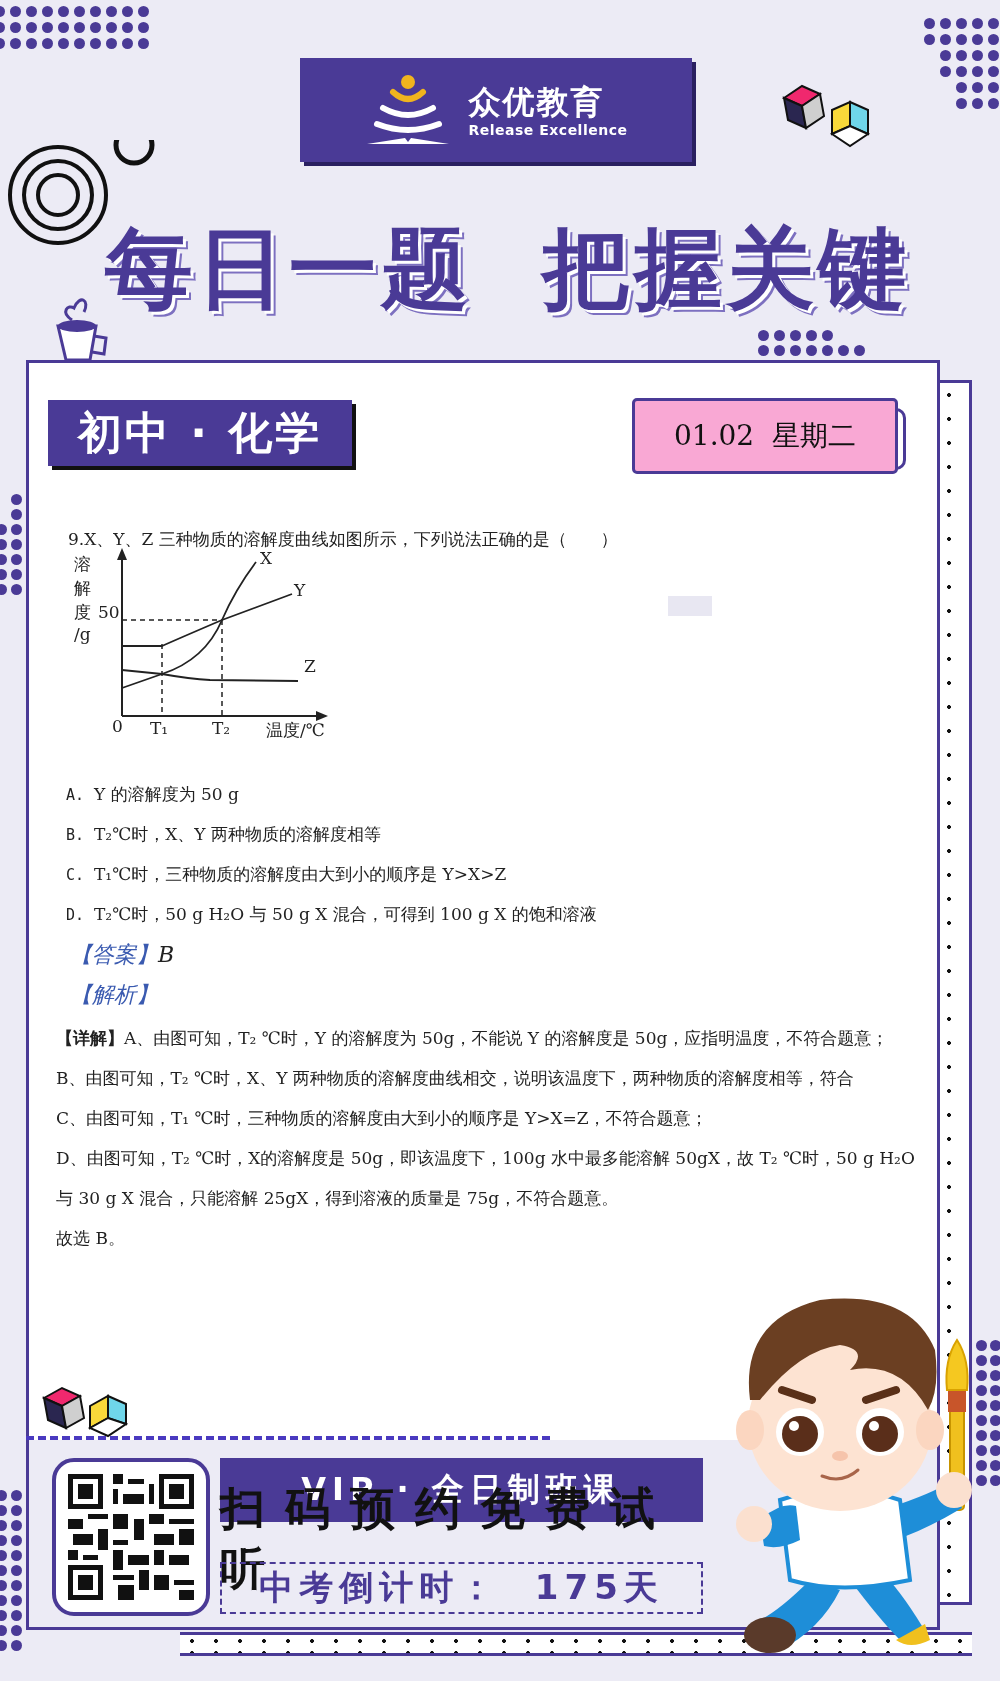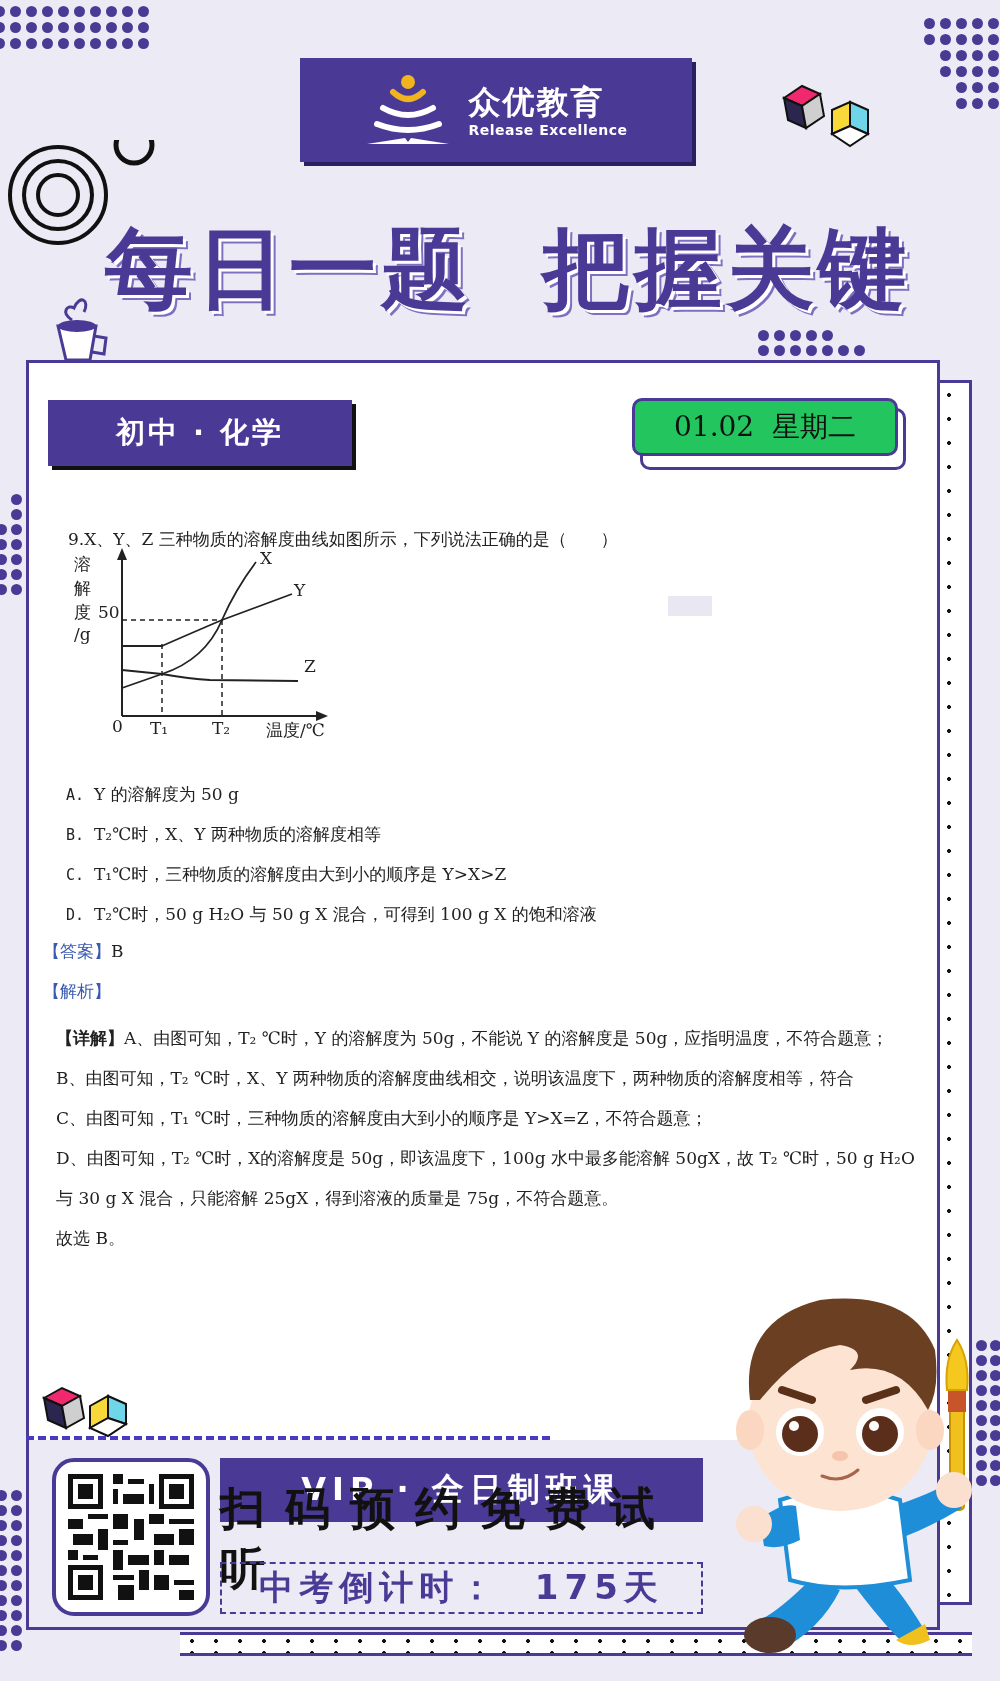--- a/index.html
+++ b/index.html
@@ -53,50 +53,50 @@
   }
   .card {
     left: 26px; top: 360px; width: 914px; height: 1270px;
     background: #fff;
     border: 3px solid #4a3a96;
   }
 
   .subject-tag {
     left: 48px; top: 400px; width: 304px; height: 66px;
     background: #4a3a96; color: #fff;
-    font-size: 29px; font-weight: bold; letter-spacing: 3px;
+    font-size: 44px; font-weight: bold; letter-spacing: 3px;
     display: flex; align-items: center; justify-content: center;
     box-shadow: 4px 4px 0 #111;
   }
   .date-tag-back {
     left: 640px; top: 408px; width: 266px; height: 62px;
     background: #fff; border: 3px solid #4a3a96; border-radius: 10px;
   }
   .date-tag {
-    left: 632px; top: 398px; width: 266px; height: 58px;
-    background: #22c55e; border: 3px solid #4a3a96; border-radius: 10px;
+    left: 632px; top: 398px; width: 266px; height: 76px;
+    background: #f9a8d4; border: 3px solid #4a3a96; border-radius: 5px;
     display: flex; align-items: center; justify-content: center;
     font-family: "DejaVu Serif", serif; font-size: 28px; color: #111;
   }
 
   .question {
     left: 68px; top: 490px; font-size: 17px; font-family: "DejaVu Serif", serif; color: #222; margin-top: 38px;
   }
 
   
   .chart { left: 70px; top: 540px; width: 270px; height: 210px; }
   .chart svg text { font-family: "DejaVu Serif", serif; }
 
   .ghost-rect { left: 668px; top: 596px; width: 44px; height: 20px; background: #e8e7f2; }
 
   .opts { left: 66px; top: 778px; font-family: "DejaVu Serif", serif; font-size: 17px; color: #222; }
   .opts div { height: 40px; line-height: 32px; }
   .opts .lab { display: inline-block; width: 28px; font-family: "DejaVu Sans Mono", monospace; font-size: 15px; }
 
-  .section { font-family: "DejaVu Serif", serif; font-size: 17px; color: #222; left: 43px; }
+  .section { font-family: "DejaVu Serif", serif; font-size: 22px; color: #222; left: 70px; font-style: italic; }
   .blue { color: #3a5ab0; }
   .explain { left: 56px; top: 1018px; width: 860px; font-family: "DejaVu Serif", serif; font-size: 17px; line-height: 40px; color: #222; }
   .explain p { white-space: nowrap; }
   .bold-b { font-weight: bold; }
 
   
   .dash-line {
     left: 26px; top: 1436px; width: 524px; height: 0;
     border-top: 4px dashed #4a3ac0;
   }

